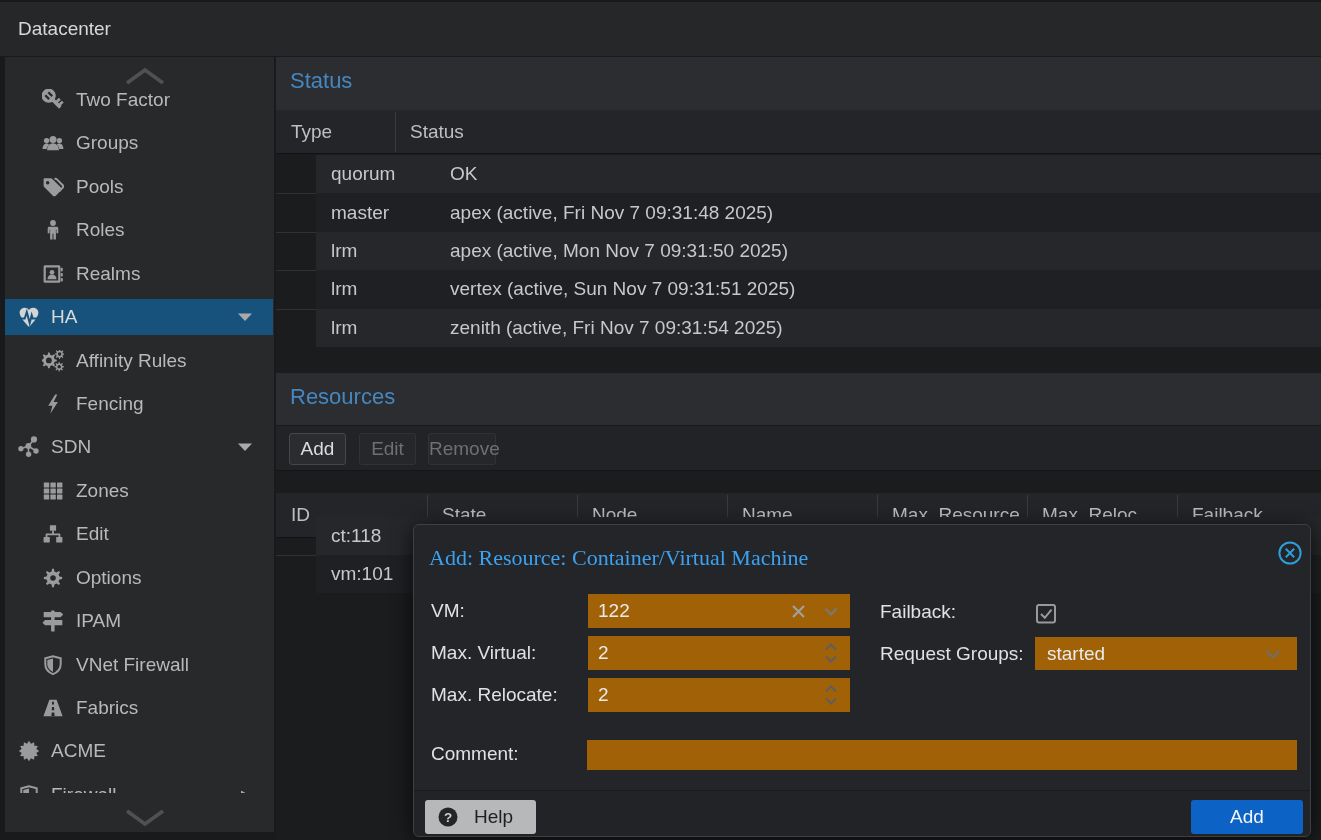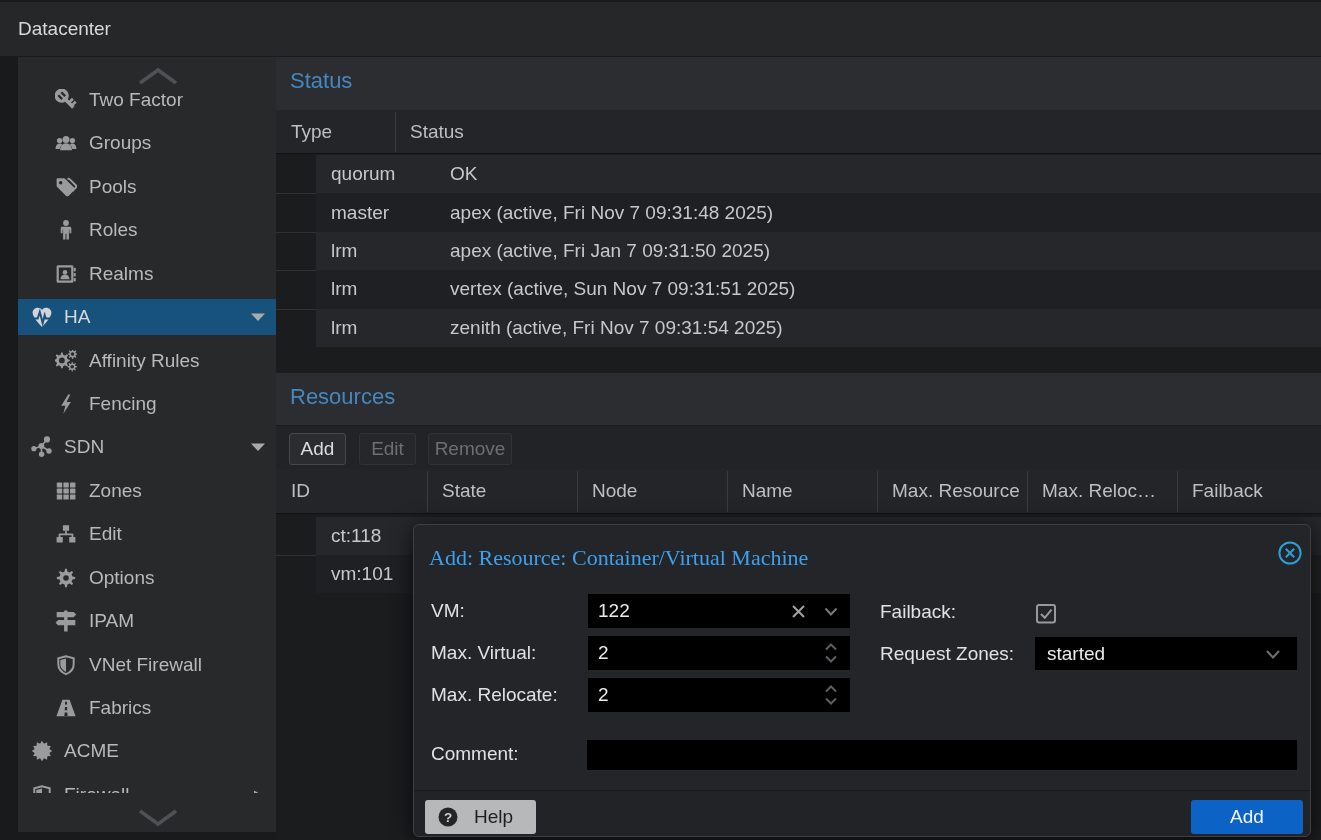--- a/index.html
+++ b/index.html
@@ -3,21 +3,21 @@
 <meta charset="utf-8">
 <style>
   * { margin:0; padding:0; box-sizing:border-box; }
   html,body { width:1321px; height:840px; overflow:hidden; background:#191a1c;
     font-family:"Liberation Sans", sans-serif; }
   .abs { position:absolute; }
   #stage { position:relative; width:1321px; height:840px; }
   #hdr { left:0; top:2px; width:1321px; height:54px; background:#262729; }
   #hdr .t { position:absolute; left:18px; top:50%; transform:translateY(-50%);
     font-size:19px; color:#d7d8d9; }
-  #side { left:18px; top:57px; width:269px; height:775px; background:#28292b; }
+  #side { left:5px; top:57px; width:269px; height:775px; background:#28292b; }
   #treeclip { position:absolute; left:0; top:0; width:269px; height:736px; overflow:hidden; }
   .trow { position:absolute; left:0; width:268px; height:36px; }
   .trow.sel { background:#17527d; }
   .trow .lbl { position:absolute; top:50%; transform:translateY(-50%);
     font-size:19px; color:#b8b9bb; white-space:nowrap; }
   .trow.sel .lbl { color:#d8d9db; }
   .trow svg.ic { position:absolute; top:50%; transform:translateY(-50%); }
   .lvl1 svg.ic { left:13px; } .lvl1 .lbl { left:46px; }
   .lvl2 svg.ic { left:37px; } .lvl2 .lbl { left:71px; }
   .xpn { position:absolute; right:20px; top:50%; transform:translateY(-50%); width:16px; height:9px; }
@@ -38,21 +38,21 @@
   #tbar { position:absolute; left:0; top:368px; width:1045px; height:46px; background:#222327;
     border-top:1px solid #18191b; border-bottom:1px solid #141517; }
   .tbtn { position:absolute; top:7px; height:32px; border-radius:3px;
     font-size:19px; text-align:center; line-height:30px; }
   .tbtn.en { background:#2b2c2f; border:1px solid #46474a; color:#dcddde; }
   .tbtn.dis { background:#26272a; border:1px solid #313236; color:#6e6f73; }
   #modal { left:413px; top:524px; width:898px; height:313px; background:#242528;
     border:1px solid #3f4043; border-radius:6px; box-shadow:0 3px 22px rgba(0,0,0,0.7); }
   #modal .wt { position:absolute; left:15px; top:20px; font-size:22px; color:#3ba2f2;font-family:Liberation Serif, serif; }
   .flbl { position:absolute; transform:translateY(-50%); font-size:19px; color:#e0e1e3; white-space:nowrap; }
-  .fld { position:absolute; background:#000000;text-align:right; }
+  .fld { position:absolute; background:#a16207;text-align:right; }
   .fld .v { position:absolute; left:10px; top:50%; transform:translateY(-50%);
     font-size:19px; color:#e9eaeb; }
   #mfoot { position:absolute; left:0px; bottom:0px; width:896px; height:46px;
     background:#222327; border-top:1px solid #1a1b1d; border-radius:0 0 6px 6px; }
   #helpbtn { position:absolute; left:11px; top:9px; width:111px; height:34px;
     background:#b7b8b9; border-radius:3px; }
   #helpbtn span { position:absolute; left:49px; top:50%; transform:translateY(-50%);
     font-size:19px; color:#1f1f1f; }
   #addbtn { position:absolute; right:7px; top:9px; width:112px; height:34px;
     background:#0c63c5; border-radius:3px; font-size:19px; color:#f4f5f7;
@@ -260,41 +260,41 @@
         <span class="c" style="left:134px">OK</span>
       </div>
     <div class="gsep" style="top:136.4px"></div>
     <div class="grow dk" style="top:136.4px;height:38.4px">
         <span class="c" style="left:15px">master</span>
         <span class="c" style="left:134px">apex (active, Fri Nov 7 09:31:48 2025)</span>
       </div>
     <div class="gsep" style="top:174.8px"></div>
     <div class="grow lt" style="top:174.8px;height:38.4px">
         <span class="c" style="left:15px">lrm</span>
-        <span class="c" style="left:134px">apex (active, Fri Jan 7 09:31:50 2025)</span>
+        <span class="c" style="left:134px">apex (active, Mon Nov 7 09:31:50 2025)</span>
       </div>
     <div class="gsep" style="top:213.2px"></div>
     <div class="grow dk" style="top:213.2px;height:38.4px">
         <span class="c" style="left:15px">lrm</span>
         <span class="c" style="left:134px">vertex (active, Sun Nov 7 09:31:51 2025)</span>
       </div>
     <div class="gsep" style="top:251.6px"></div>
     <div class="grow lt" style="top:251.6px;height:38.4px">
         <span class="c" style="left:15px">lrm</span>
         <span class="c" style="left:134px">zenith (active, Fri Nov 7 09:31:54 2025)</span>
       </div>
     <div class="ptitle" style="top:316px">
         <span>Resources</span>
       </div>
     <div id="tbar">
         <div class="tbtn en" style="left:13px;width:57px">Add</div>
         <div class="tbtn dis" style="left:83px;width:57px">Edit</div>
-        <div class="tbtn dis" style="left:152px;width:84px">Remove</div>
-      </div>
-    <div class="ghead" style="top:412px;height:45px">
+        <div class="tbtn dis" style="left:152px;width:68px">Remove</div>
+      </div>
+    <div class="ghead" style="top:436px;height:45px">
         <span class="hc" style="left:15px">ID</span>
         <span class="hc" style="left:166px">State</span>
         <span class="hc" style="left:316px">Node</span>
         <span class="hc" style="left:466px">Name</span>
         <span class="hc" style="left:616px">Max. Resource</span>
         <span class="hc" style="left:766px">Max. Reloc…</span>
         <span class="hc" style="left:916px">Failback</span>
         <div class="vdiv" style="left:151px;top:2px;height:41px"></div>
         <div class="vdiv" style="left:301px;top:2px;height:41px"></div>
         <div class="vdiv" style="left:451px;top:2px;height:41px"></div>
@@ -315,21 +315,21 @@
   <div id="modal" class="abs">
     <span class="wt">Add: Resource: Container/Virtual Machine</span>
     <svg class="abs" style="left:864px;top:16px" width="24" height="24" viewBox="0 0 24 24">
         <circle cx="12" cy="12" r="10.6" fill="none" stroke="#2d9fd8" stroke-width="2"></circle>
         <path d="M7.8,7.8 L16.2,16.2 M16.2,7.8 L7.8,16.2" stroke="#2d9fd8" stroke-width="2"></path>
       </svg>
     <span class="flbl" style="left:17px;top:86px">VM:</span>
     <span class="flbl" style="left:17px;top:128px">Max. Virtual:</span>
     <span class="flbl" style="left:17px;top:170px">Max. Relocate:</span>
     <span class="flbl" style="left:466px;top:87px">Failback:</span>
-    <span class="flbl" style="left:466px;top:129px">Request Zones:</span>
+    <span class="flbl" style="left:466px;top:129px">Request Groups:</span>
     <span class="flbl" style="left:17px;top:229px">Comment:</span>
     <div class="fld" style="left:174px;top:69px;width:262px;height:34px">
         <span class="v">122</span>
         <svg class="abs" style="left:203px;top:10px" width="15" height="15" viewBox="0 0 15 15">
           <path d="M2,2 L13,13 M13,2 L2,13" stroke="#a0a1a3" stroke-width="2.1"></path>
         </svg>
         <svg class="abs" style="left:236px;top:13px" width="14" height="9" viewBox="0 0 14 9">
           <path d="M1.5,1.5 L7,7.5 L12.5,1.5" stroke="#77787c" stroke-width="2" fill="none"></path>
         </svg>
       </div>

